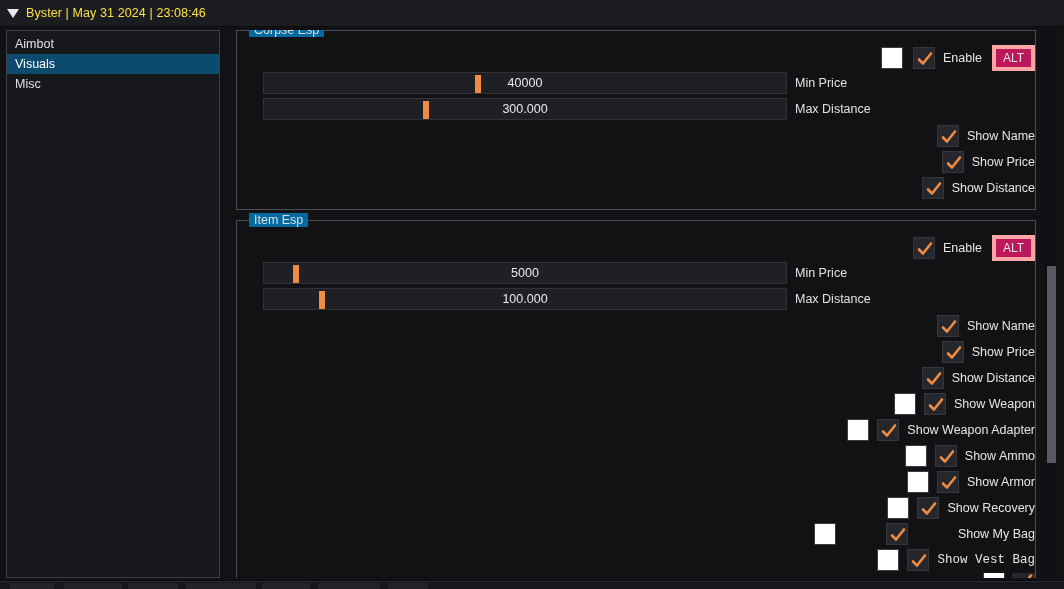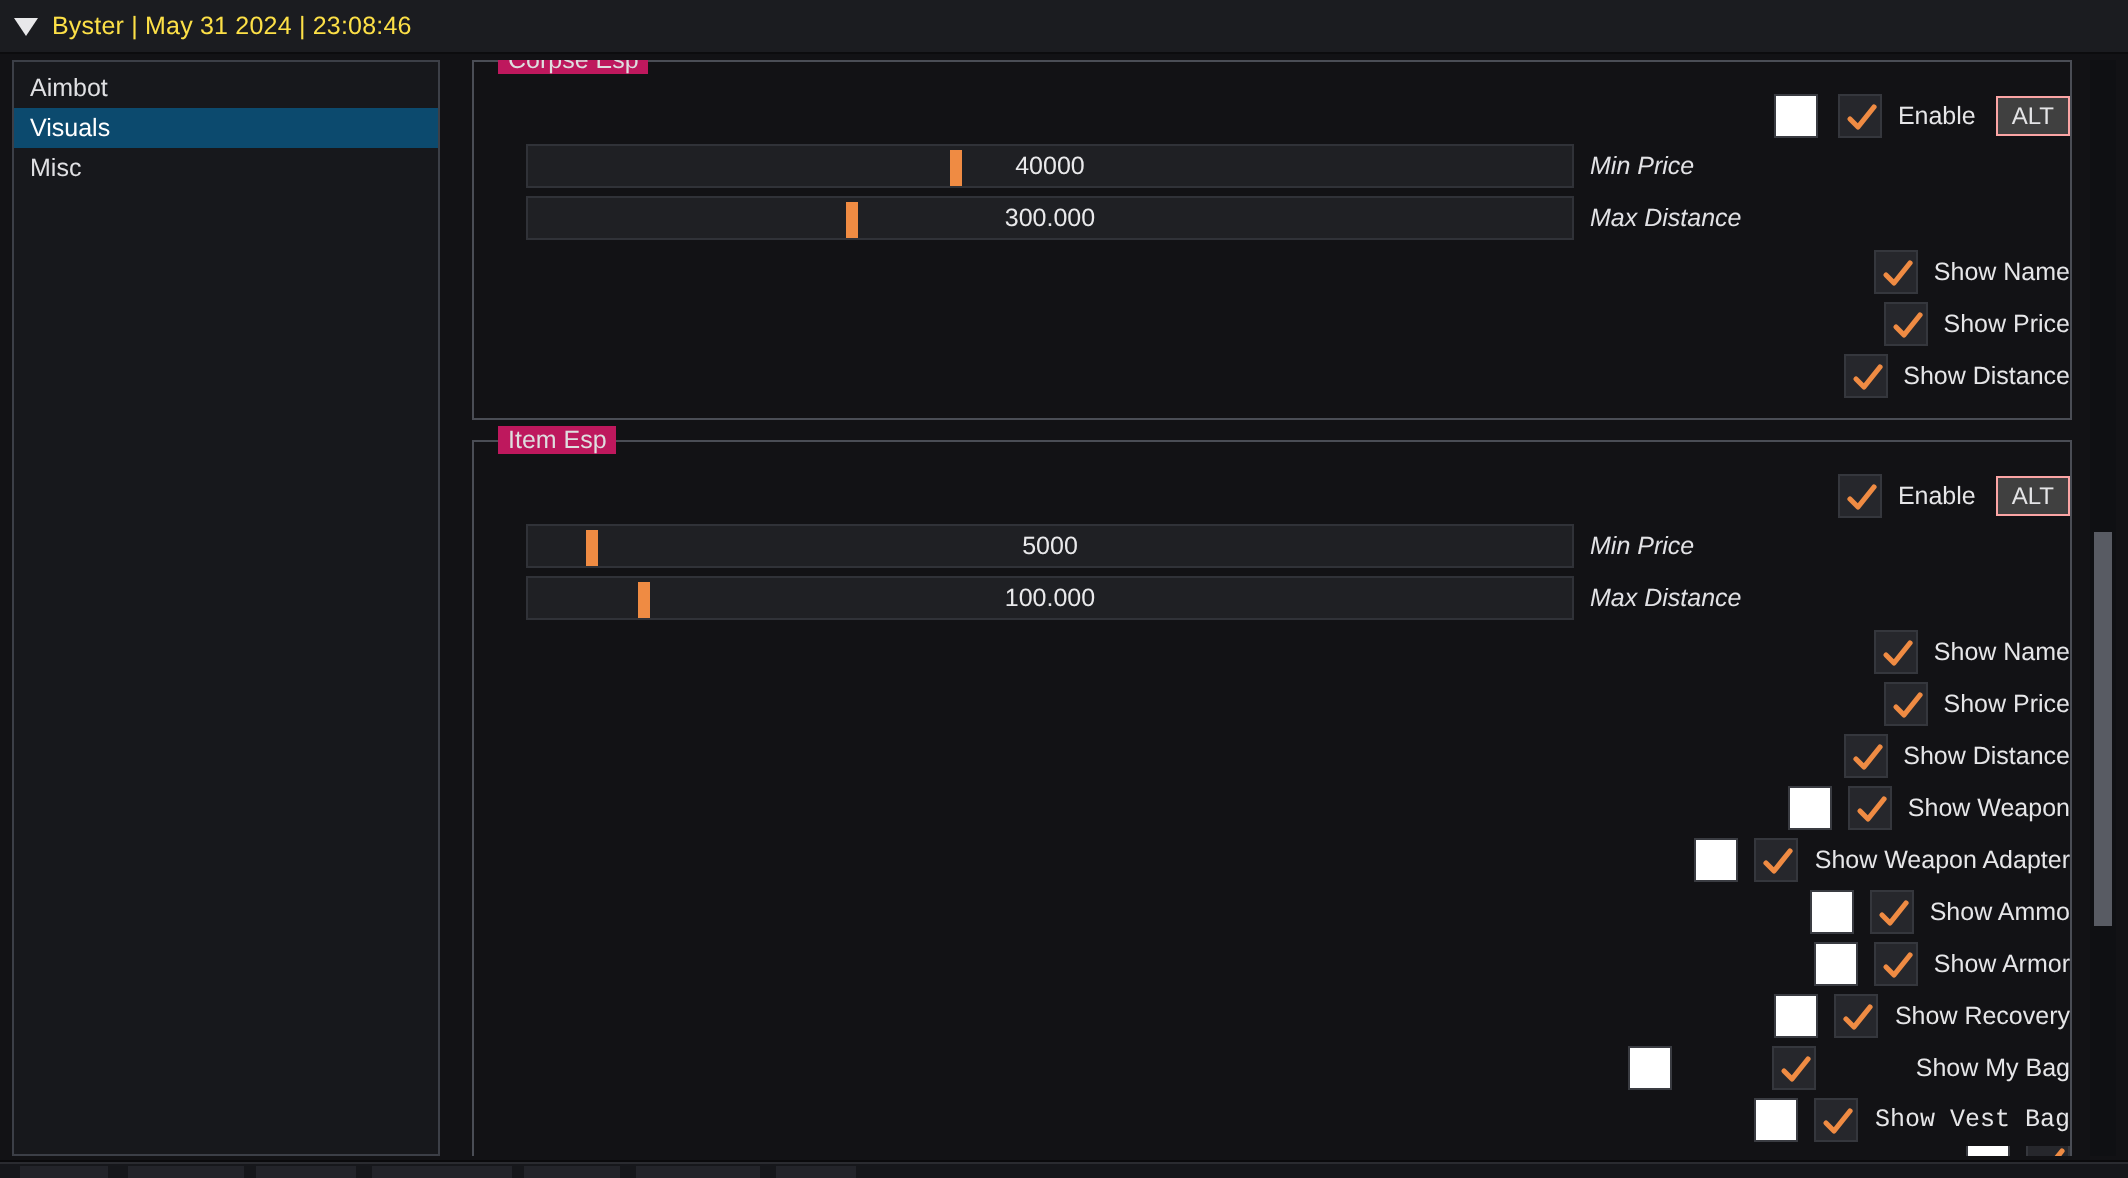--- a/index.html
+++ b/index.html
@@ -88,21 +88,21 @@
 
   .groupbox {
     position: relative;
     border: 1px solid #4a4d55;
     margin: 0 0 10px 8px;
     width: 800px;
     padding: 14px 0 8px 0;
   }
   .groupbox > .gb-title {
     position: absolute; top: -8px; left: 12px;
-    background: #be185d;
+    background: #0369a1;
     padding: 0 5px;
     font-size: 12.5px; color: #dededf;
     white-space: nowrap;
   }
 
   .row {
     display: flex; align-items: center;
     height: 26px;
     padding-left: 10px;
     justify-content: flex-end;
@@ -128,22 +128,22 @@
   }
   .cbox svg { position: absolute; left: 2px; top: 2px; }
 
   .cb-label {
     font-size: 12.5px; color: #e6e6e8;
     margin-left: 8px; white-space: nowrap;
   }
 
   .altbtn {
     margin-left: 10px;
-    background: #404040;
-    border: 1px solid #fca5a5;
+    background: #be185d;
+    border: 4px solid #fca5a5;
     color: #e4e4e6;
     font-size: 12px;
     padding: 3px 7px;
     line-height: 1;
     cursor: pointer;
     font-family: "Liberation Sans", sans-serif;
   }
 
   
   .slider-row {
@@ -168,21 +168,20 @@
   }
   .slider .val {
     position: absolute; left: 0; right: 0; top: 0;
     line-height: 21px; text-align: center;
     font-size: 12.5px; color: #e9e9eb;
     pointer-events: none;
   }
   .slider-label {
     margin-left: 8px; font-size: 12.5px; color: #e2e2e5;
     white-space: nowrap;
-    font-style: italic;
   }
 
   .clipped-row { height: 14px; overflow: hidden; }
 
   
   .scrollbar {
     position: absolute; right: 6px; top: 3px;
     width: 13px; height: 548px;
     background: #0f1013;
   }

